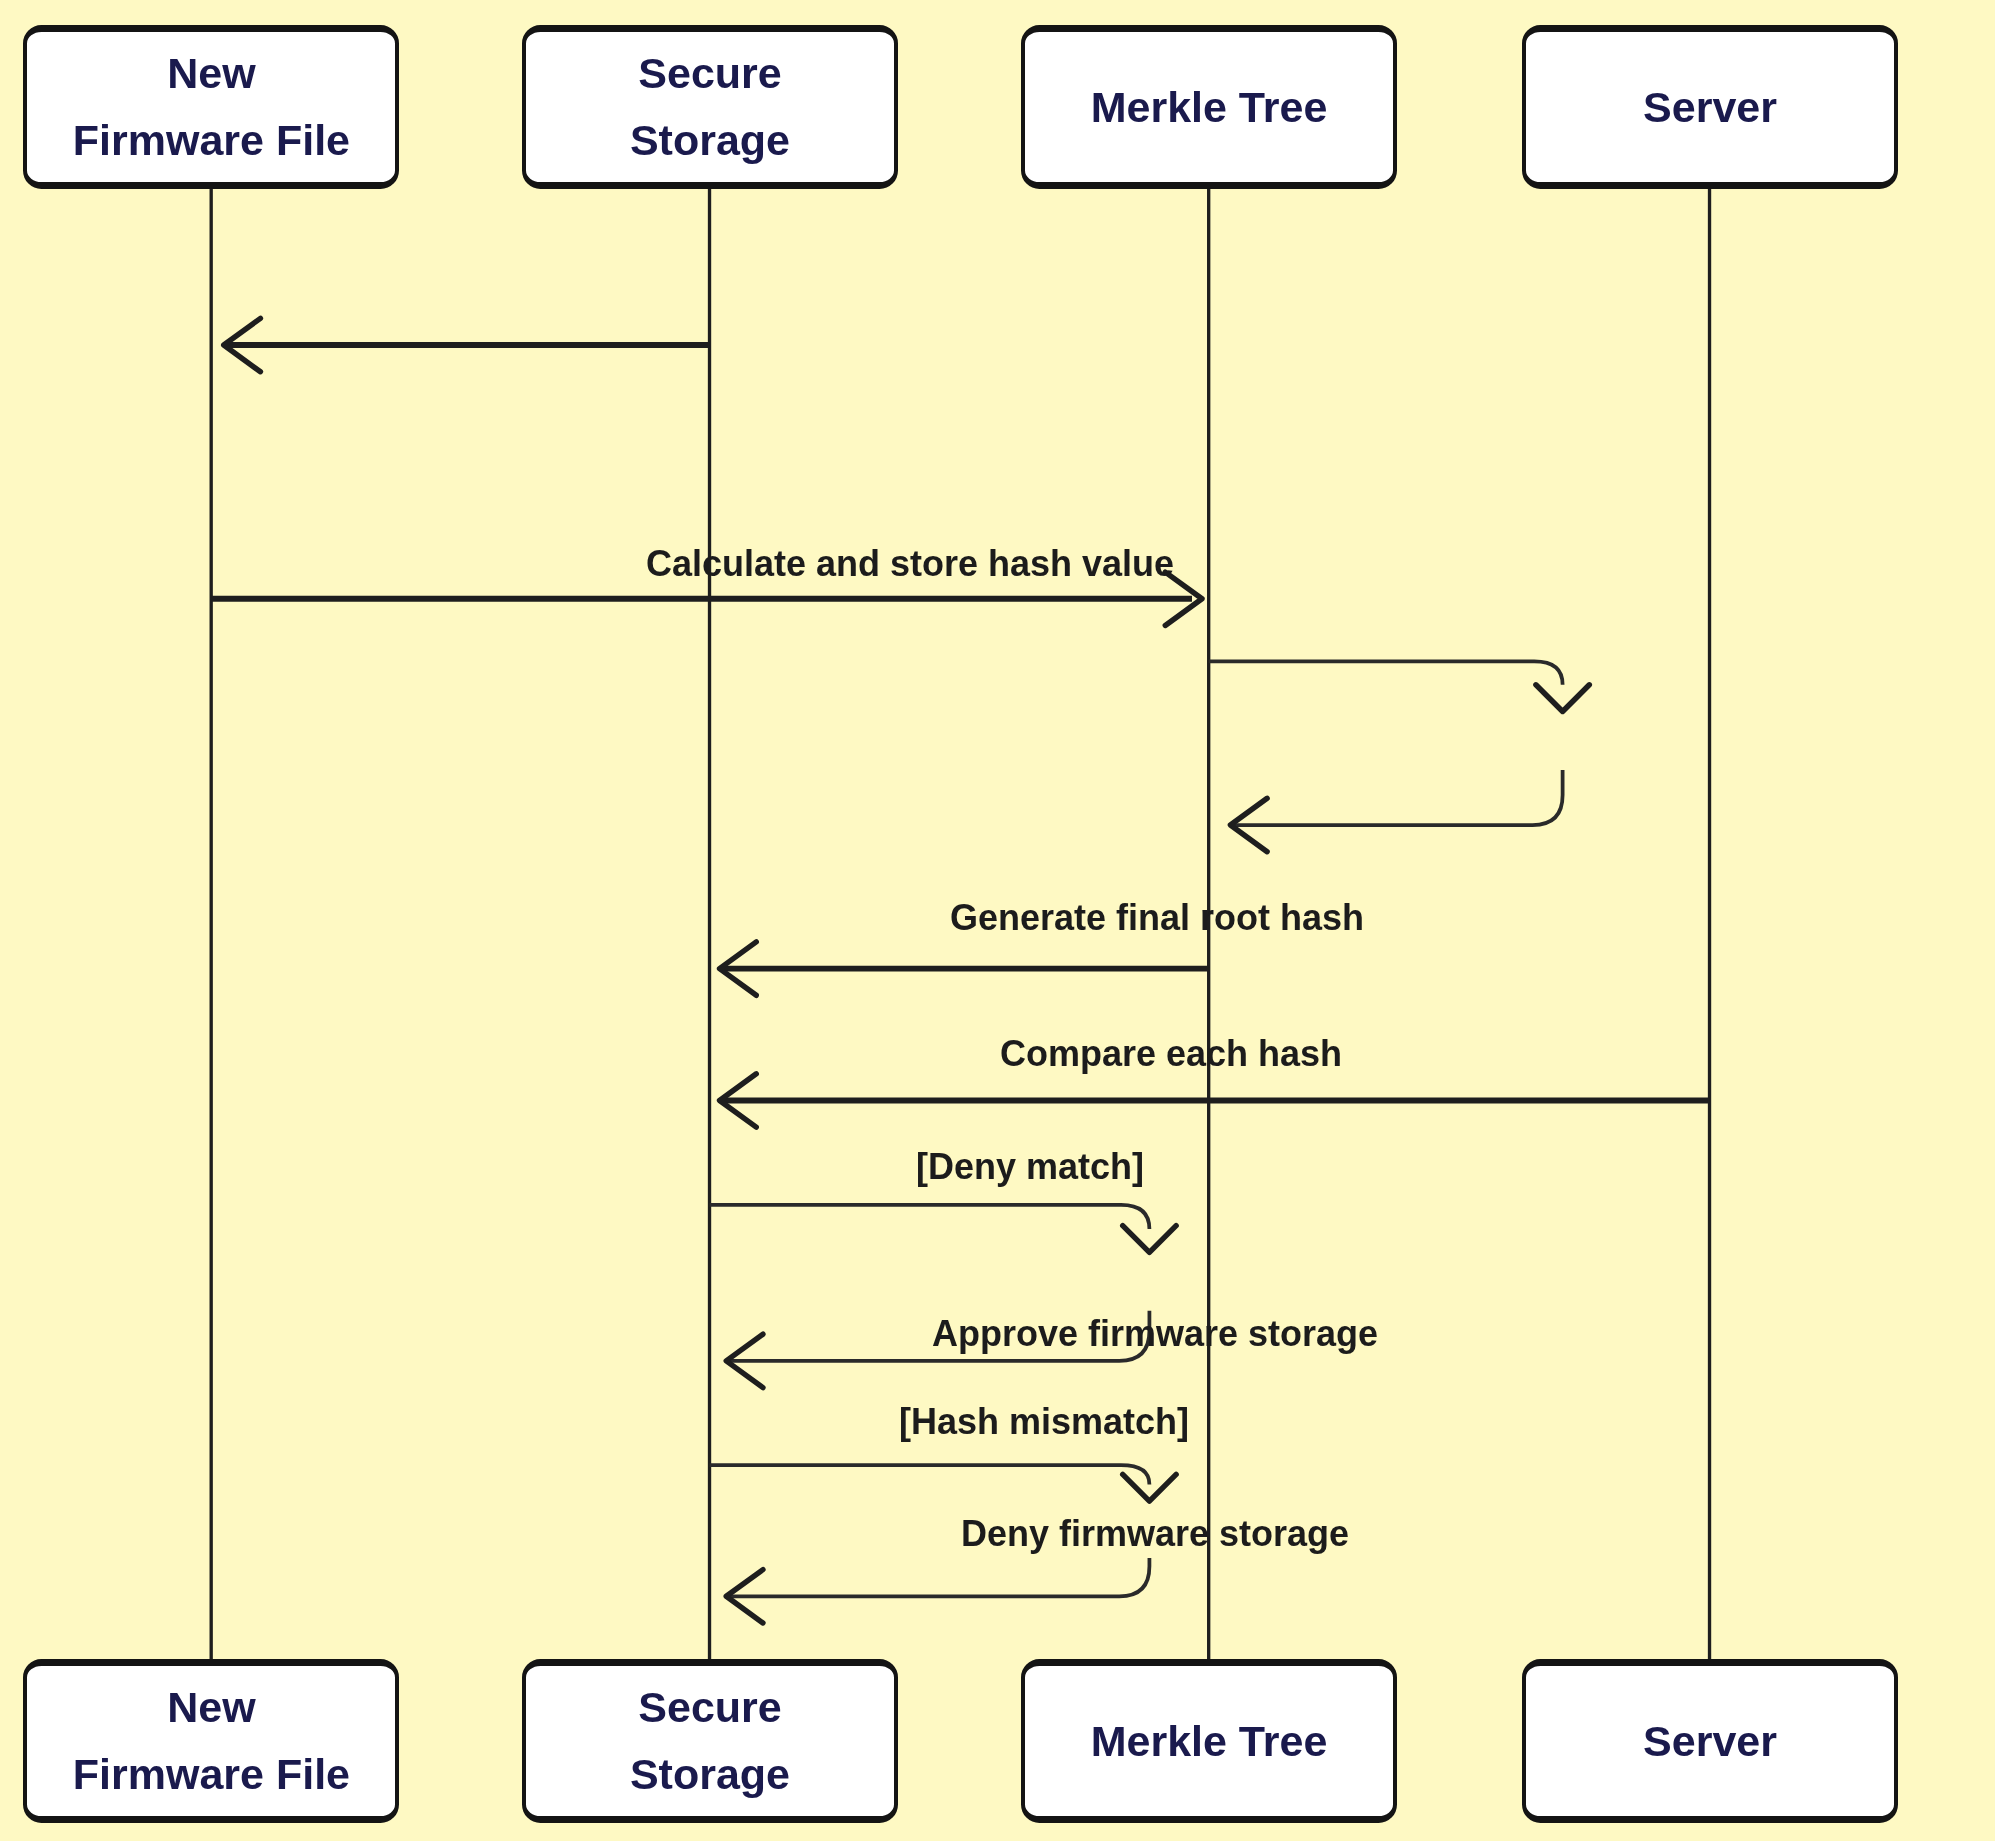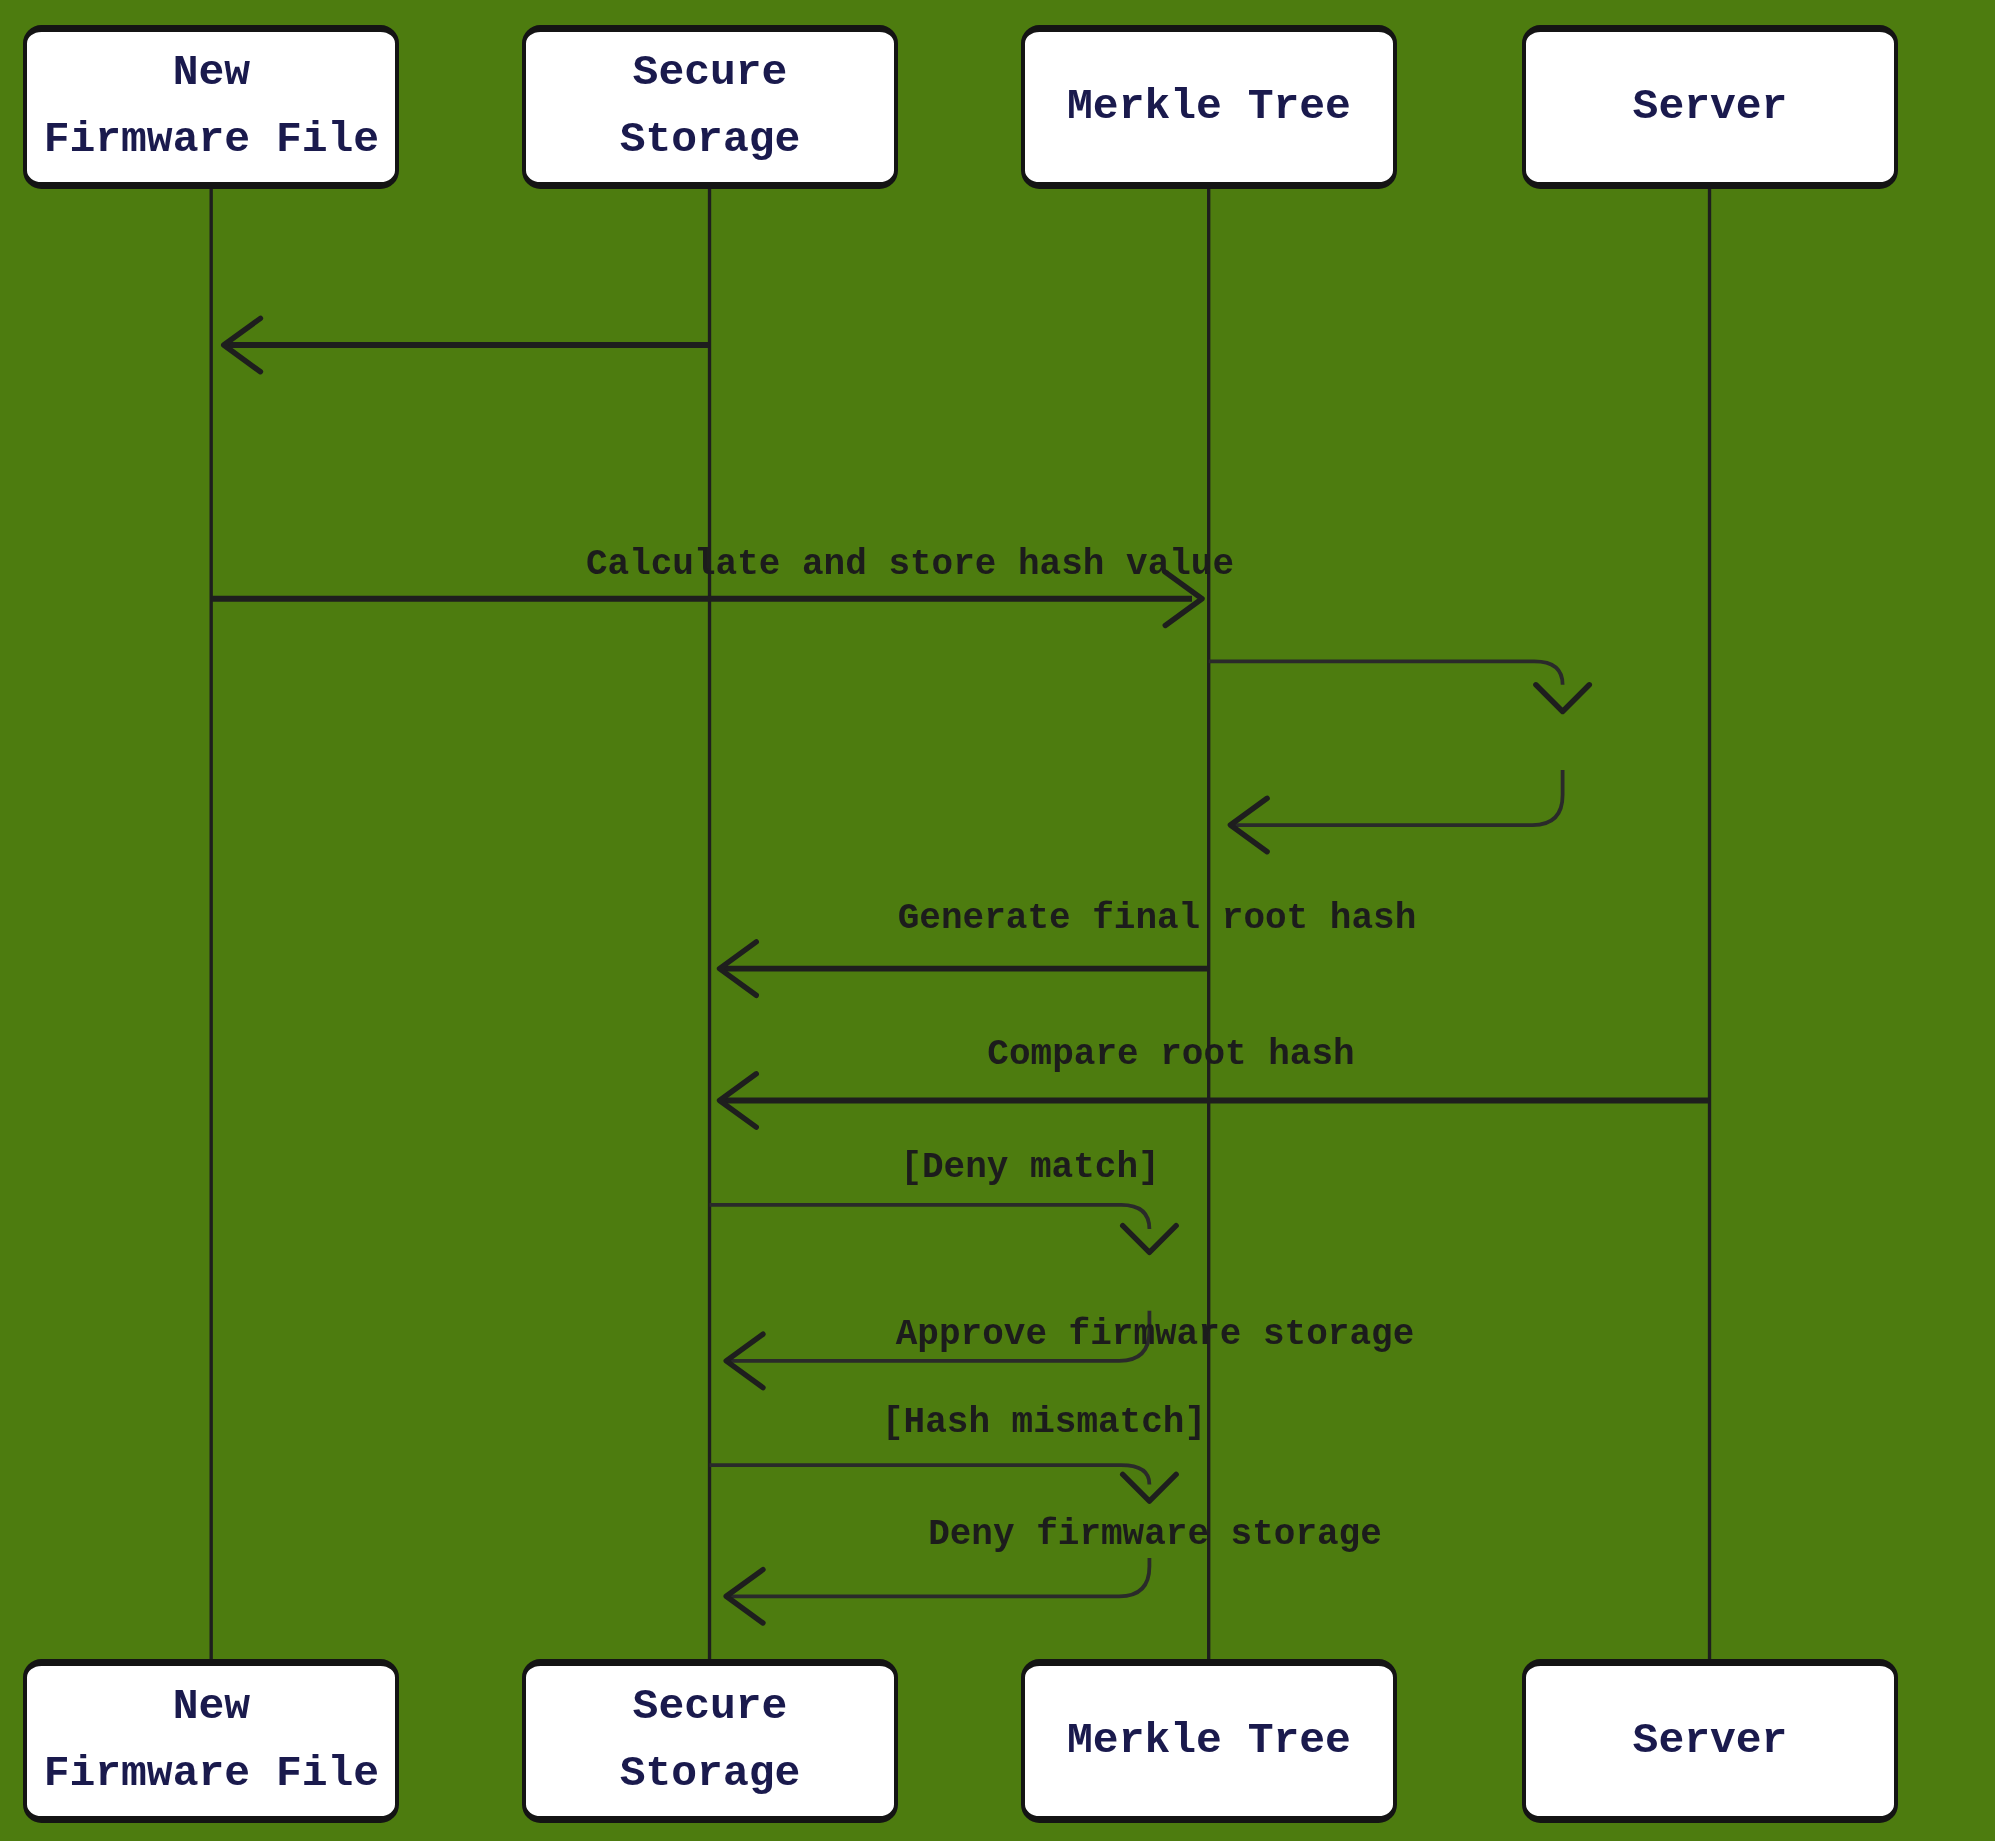--- a/index.html
+++ b/index.html
@@ -5,23 +5,22 @@
   html, body {
     margin: 0;
     padding: 0;
     background: #ffffff;
     font-family: "Liberation Sans", sans-serif;
   }
   #canvas {
     position: relative;
     width: 1995px;
     height: 1842px;
-    background: #4d7c0f;
+    background: #fef9c3;
     overflow: hidden;
-    font-family: Liberation Mono, monospace;
   }
   #wires {
     position: absolute;
     left: 0; top: 0;
     width: 1995px;
     height: 1842px;
     z-index: 1;
   }
   .actor-box {
     position: absolute;
@@ -140,20 +139,20 @@
   </div>
   <div class="actor-box" style="left:1021px; top:1659px;">
     <span>Merkle Tree</span>
   </div>
   <div class="actor-box" style="left:1522px; top:1659px;">
     <span>Server</span>
   </div>
 
   <div class="msg-label" style="left:910px; top:564px;">Calculate and store hash value</div>
   <div class="msg-label" style="left:1157px; top:918px;">Generate final root hash</div>
-  <div class="msg-label" style="left:1171px; top:1054px;">Compare root hash</div>
+  <div class="msg-label" style="left:1171px; top:1054px;">Compare each hash</div>
   <div class="msg-label" style="left:1030px; top:1167px;">[Deny match]</div>
   <div class="msg-label" style="left:1155px; top:1287px;margin-top:47px;">Approve firmware storage</div>
   <div class="msg-label" style="left:1044px; top:1422px;">[Hash mismatch]</div>
   <div class="msg-label" style="left:1155px; top:1534px;">Deny firmware storage</div>
 
 </div>
 
 
 </body></html>

